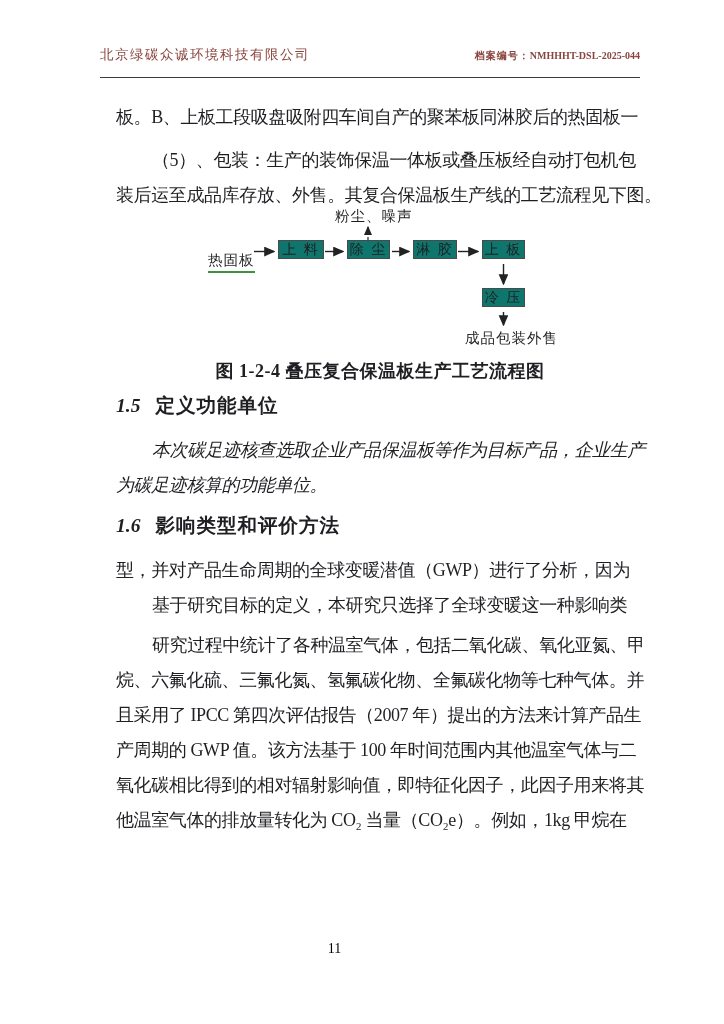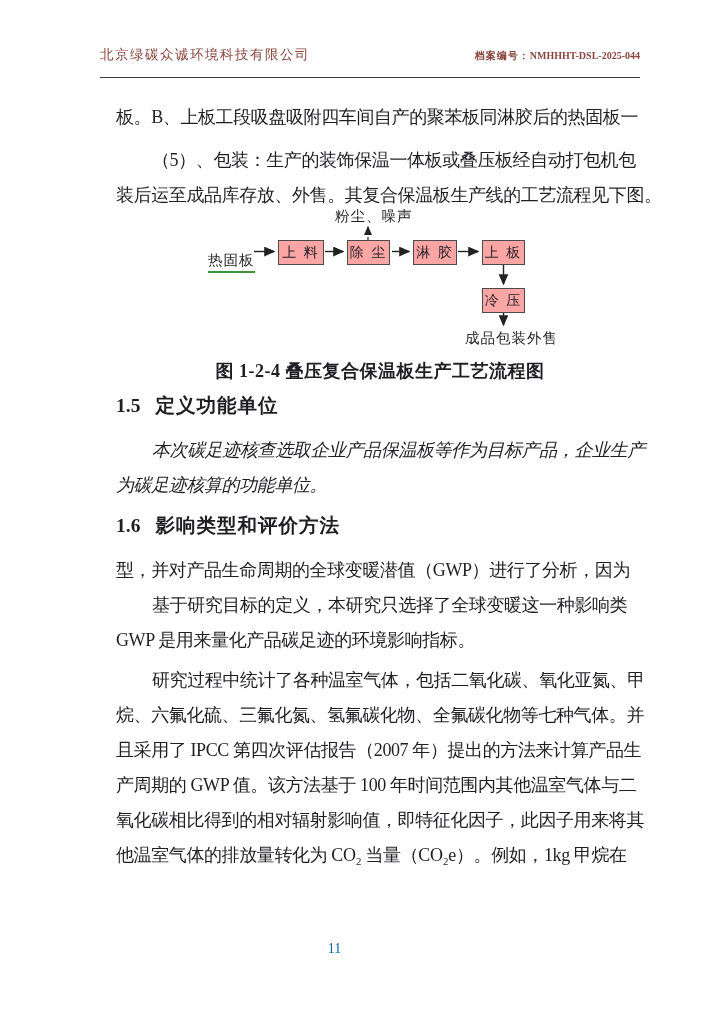--- a/index.html
+++ b/index.html
@@ -30,40 +30,40 @@
   .para3 { margin-top:14px;font-style:italic; }
   .para4 { margin-top:14px; }
   .para5 { margin-top:5px; }
   
   .flow { position:relative; width:528px; height:140px; margin-top:-6px; }
   .flow .lab { position:absolute; font-size:14.5px; letter-spacing:1px; white-space:nowrap; }
   .flow .pollutant { left:219px; top:0; }
   .flow .input { left:92px; top:44px; border-bottom:2px solid #3f9140; padding-bottom:1px; }
   .flow .output { left:349px; top:122px; }
   .fbox {
-    position:absolute; height:25px; border:1px solid #4a4a4a; background:#fca5a5;
+    position:absolute; height:19px; border:1px solid #4a4a4a; background:#0f766e;
     display:flex; align-items:center; justify-content:center;
     font-size:14px; letter-spacing:2px; white-space:nowrap;
   }
   .b0 { left:162px; top:33px; width:46px; }
   .b1 { left:231px; top:33px; width:43px; }
   .b2 { left:297px; top:33px; width:44px; }
   .b3 { left:366px; top:33px; width:43px; }
   .b4 { left:366px; top:81px; width:43px; }
   .flow svg { position:absolute; left:0; top:0; }
   
   .caption { margin-top:12px; text-align:center; font-weight:bold; font-size:18px; line-height:24px; letter-spacing:0.5px; }
   .h-sec { margin-top:10px; font-weight:bold; font-size:19.5px; line-height:26px; letter-spacing:1px; }
-  .h-sec .num { margin-right:15px; letter-spacing:0; }
+  .h-sec .num { margin-right:15px; letter-spacing:0;font-style:italic; }
   .h-sec.h15 { margin-top:10px; }
   .h-sec.h16 { margin-top:10px; }
   
   .pageno {
     position:absolute; left:0; top:941px; width:669px;
-    text-align:center; font-size:14px; color:#0369a1;
+    text-align:center; font-size:14px; color:#000000;
   }
 </style>
 </head>
 <body>
 
 <div class="page">
 
   <div class="hdr">
     <span class="company">北京绿碳众诚环境科技有限公司</span>
     <span class="fileno">
@@ -121,21 +121,20 @@
       <div class="pline">为碳足迹核算的功能单位。</div>
     </div>
 
     <div class="h-sec h16">
       <span class="num">1.6</span><span>影响类型和评价方法</span>
     </div>
 
     <div class="para4">
       <div class="pline">型，并对产品生命周期的全球变暖潜值（GWP）进行了分析，因为</div>
       <div class="pline indent">基于研究目标的定义，本研究只选择了全球变暖这一种影响类</div>
-      <div class="pline">GWP 是用来量化产品碳足迹的环境影响指标。</div>
     </div>
 
     <div class="para5">
       <div class="pline indent">研究过程中统计了各种温室气体，包括二氧化碳、氧化亚氮、甲</div>
       <div class="pline">烷、六氟化硫、三氟化氮、氢氟碳化物、全氟碳化物等七种气体。并</div>
       <div class="pline">且采用了 IPCC 第四次评估报告（2007 年）提出的方法来计算产品生</div>
       <div class="pline">产周期的 GWP 值。该方法基于 100 年时间范围内其他温室气体与二</div>
       <div class="pline">氧化碳相比得到的相对辐射影响值，即特征化因子，此因子用来将其</div>
       <div class="pline">他温室气体的排放量转化为 CO₂ 当量（CO₂e）。例如，1kg 甲烷在</div>
     </div>

